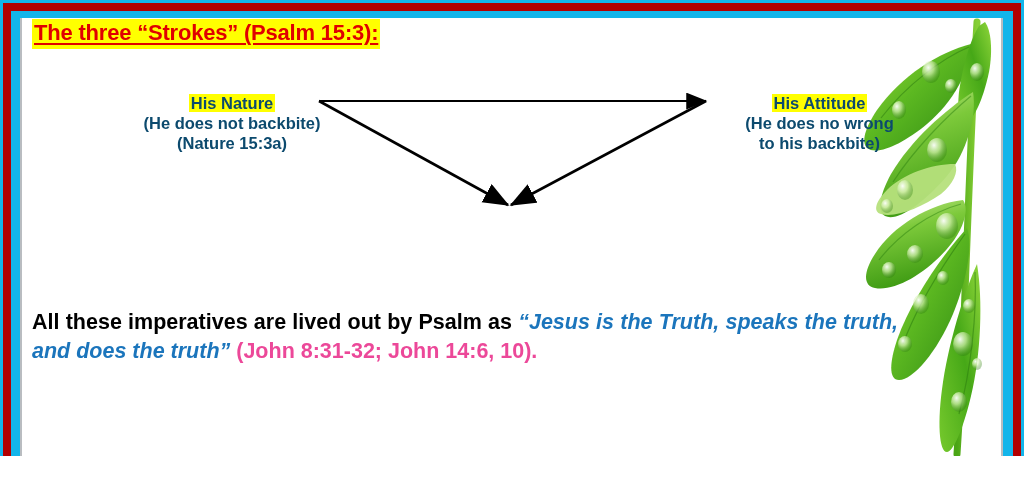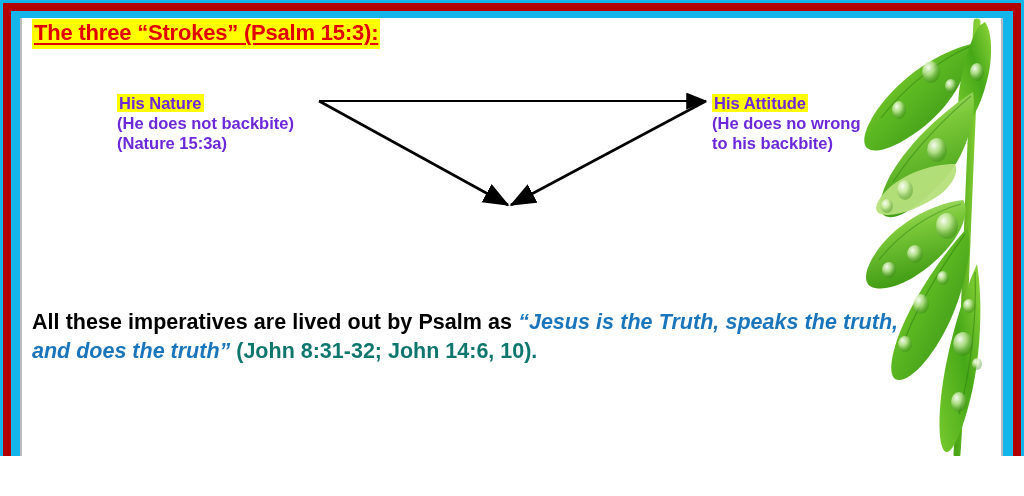--- a/index.html
+++ b/index.html
@@ -64,23 +64,24 @@
     text-decoration-thickness: 2px;
     text-underline-offset: 3px;
     letter-spacing: -0.2px;
     white-space: nowrap;
     padding: 1px 2px 3px 2px;
   }
 
   
   .node {
     position: absolute;
-    color: #6d28d9;
+    color: #0c4a6e;
     font-size: 16.5px;
     font-weight: bold;
+    text-align: center;
     line-height: 20px;
     white-space: nowrap;
   }
   .node .hl {
     background: #ffff00;
     padding: 0 2px;
   }
   .node-nature { left: 95px; top: 75px; width: 230px; }
   .node-attitude { left: 690px; top: 75px; width: 215px; }
   .node-conduct { left: 408px; top: 185px; width: 205px; }
@@ -98,21 +99,21 @@
     position: absolute;
     left: 10px;
     top: 290px;
     width: 866px;
     font-size: 21.5px;
     font-weight: bold;
     line-height: 29px;
     color: #000000;
     text-align: justify;
   }
-  .para .blue { color: #0f766e; }
+  .para .blue { color: #ec4899; }
   .para .blue-it { color: #1b75bc; font-style: italic; }
 
   
   .plant {
     position: absolute;
     right: -8px;
     top: -4px;
     width: 150px;
     height: 445px;
   }

